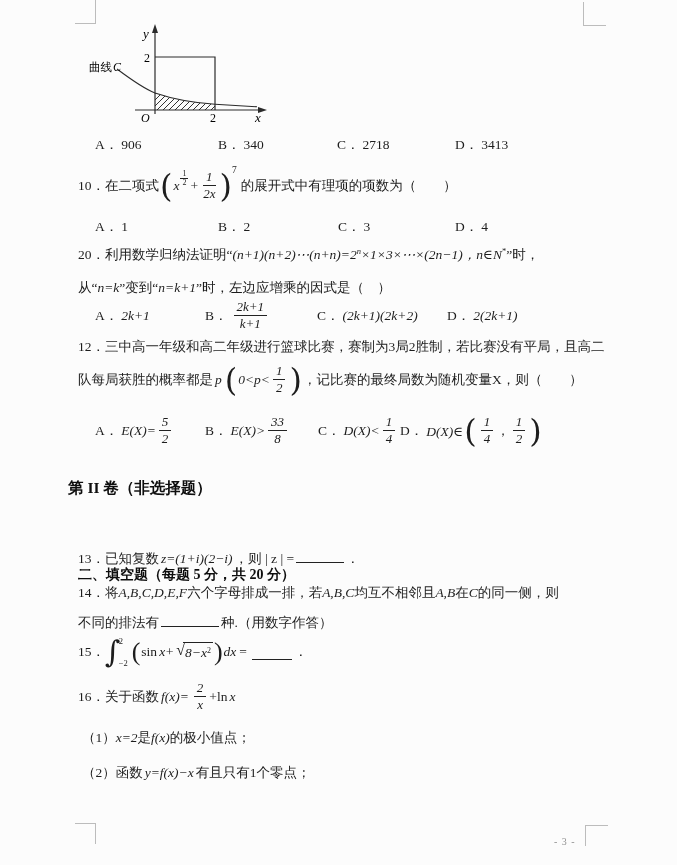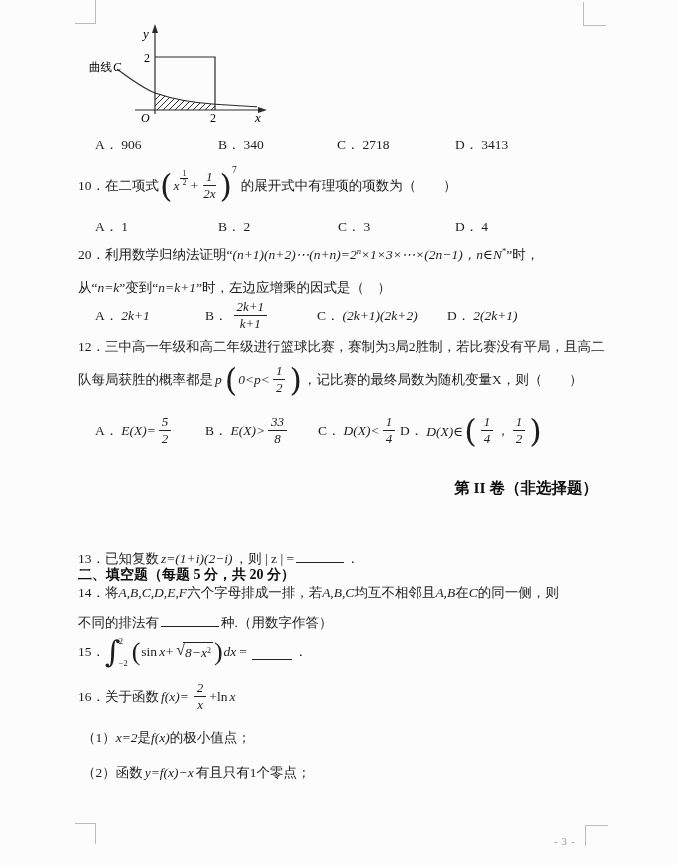--- a/index.html
+++ b/index.html
@@ -211,21 +211,21 @@
         </span>
       <span>，</span>
       <span class="mfrac">
           <span class="fnum">1</span>
           <span class="fden">2</span>
         </span>
       <span class="bigp">)</span>
     </span>
   </div>
 
-  <div class="line bold" style="left:78px;top:477px;width:520px;text-align:right;font-size:15.5px;white-space:normal;">
+  <div class="line bold" style="left:68px;top:477px;width:520px;text-align:left;font-size:15.5px;white-space:normal;">
     <span>第 II 卷（非选择题）</span>
   </div>
 
   <div class="line bold" style="left:78px;top:517px;font-size:14px;margin-top:48px;">
     <span>二、填空题（每题 5 分，共 20 分）</span>
   </div>
 
   <div class="line" style="left:78px;top:548px;">
     <span>13．</span><span>已知复数</span><span class="math" style="margin:0 2px;">z=(1+i)(2−i)</span><span>，则 | z | =</span><span class="blank" style="width:48px;"></span><span>．</span>
   </div>

